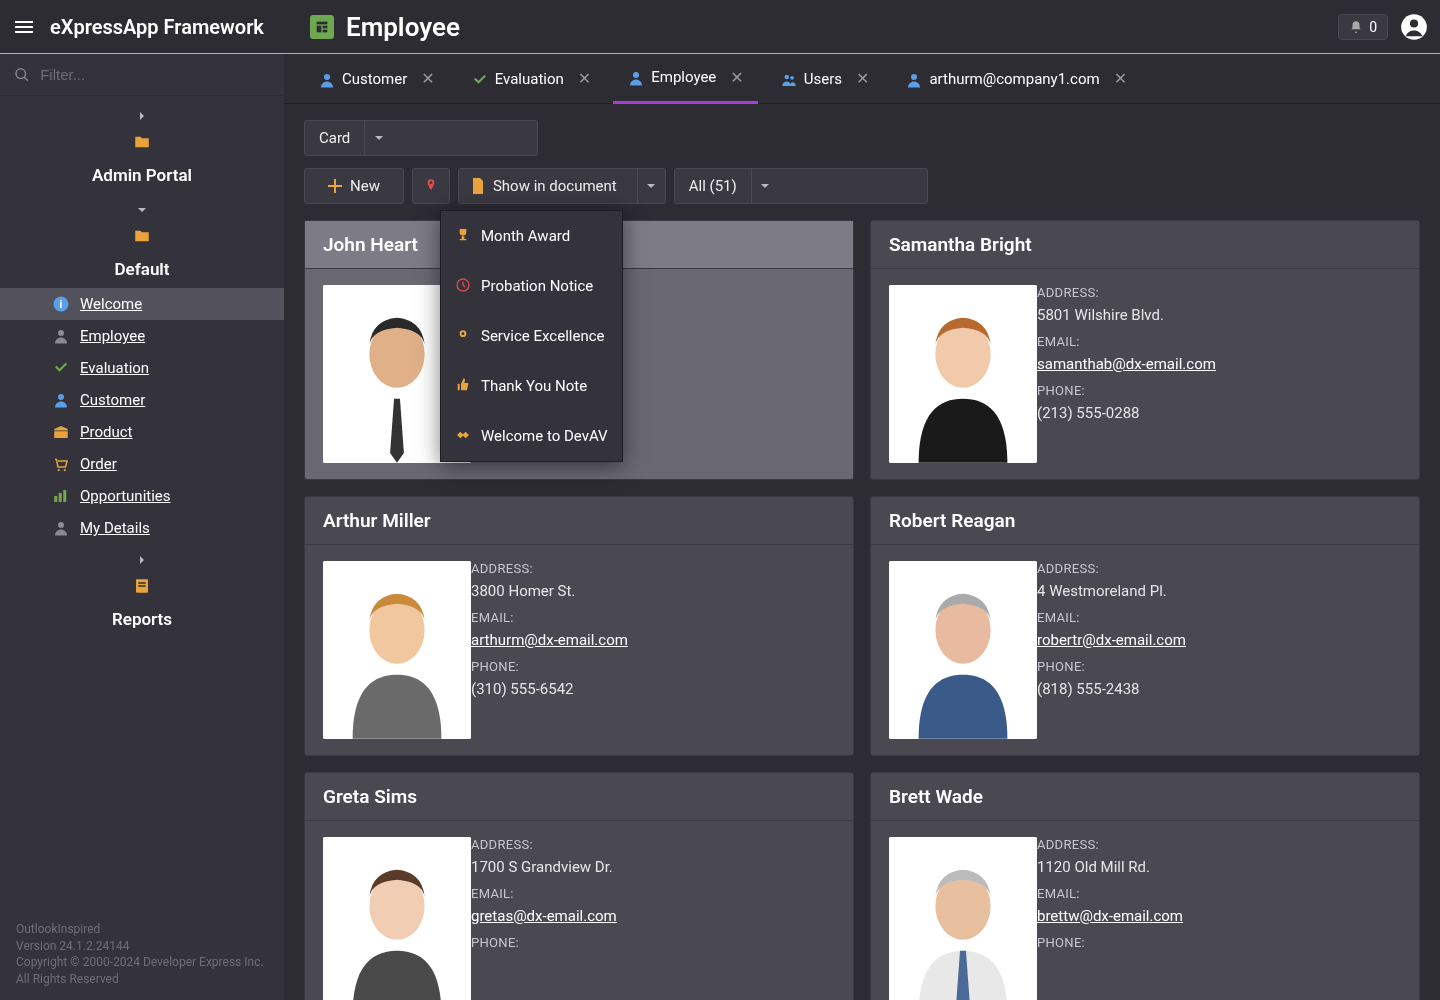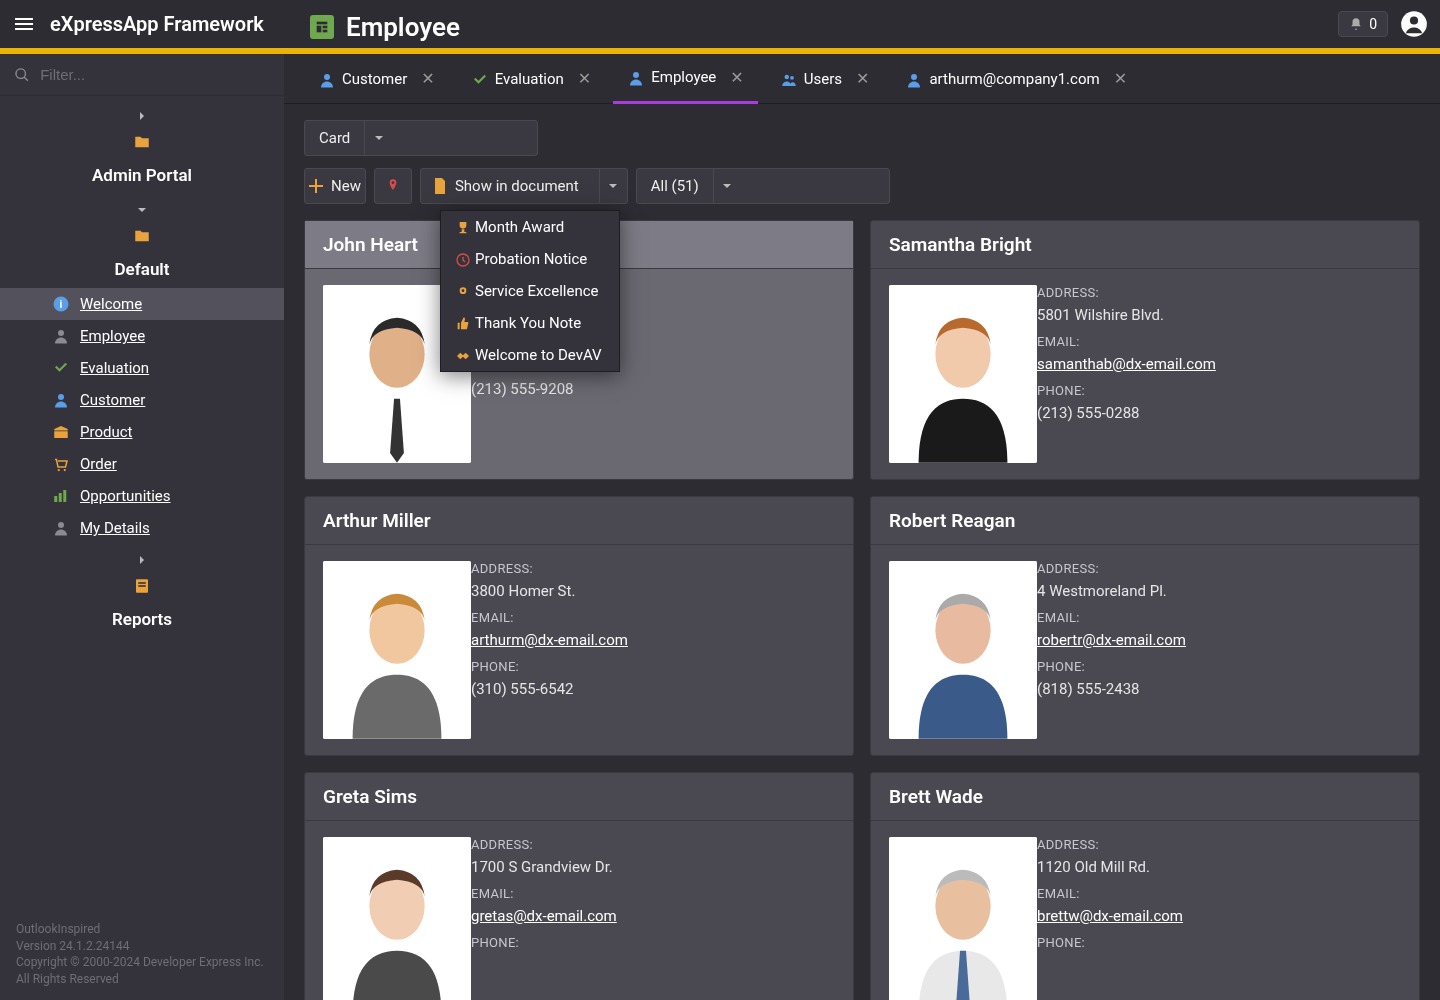--- a/index.html
+++ b/index.html
@@ -11,21 +11,21 @@
   height: 1000px;
   overflow: hidden;
 }
 .app { display: flex; height: 100%; flex-direction: column; }
 .topbar {
   height: 54px;
   background: #2d2c33;
   display: flex;
   align-items: center;
   padding: 0 12px;
-  border-bottom: 6px solid #eab308;
+  border-bottom: 1px solid #eab308;
 }
 .hamburger { width: 24px; height: 24px; cursor: pointer; margin-right: 14px; fill: #fff; }
 .app-title { font-size: 20px; font-weight: 600; color: #fff; }
 .topbar-right { margin-left: auto; display: flex; align-items: center; gap: 12px; }
 .bell-badge {
   display: flex; align-items: center; gap: 6px;
   background: #3a3941; border: 1px solid #4a4952; border-radius: 4px;
   padding: 4px 10px; font-size: 14px;
 }
 .account-icon { width: 28px; height: 28px; fill: #fff; }
@@ -95,36 +95,36 @@
   display: flex; align-items: center; height: 36px; font-size: 15px; color: #eee;
   cursor: pointer;
 }
 .select-box { }
 .select-box .label { padding: 0 14px; }
 .select-box .caret, .btn .caret {
   border-left: 1px solid #4a4952; width: 28px; height: 100%;
   display: flex; align-items: center; justify-content: center;
 }
 .caret svg { width: 10px; height: 10px; fill: #bbb; }
-.btn { padding: 0 4px; gap: 8px; }
+.btn { padding: 0 23px; gap: 8px; }
 .btn.icon-only { padding: 0; width: 38px; justify-content: center; }
 .btn-new svg { fill: #e8a33d; width: 14px; height: 14px; }
 .btn-pin svg { fill: #d64c4c; width: 16px; height: 16px; }
 .btn-doc { padding: 0; }
 .btn-doc .label { display: flex; align-items: center; gap: 8px; padding: 0 12px; }
 .btn-doc svg.doc-i { fill: #e8a33d; width: 14px; height: 16px; }
 
 
 .dropdown {
   position: absolute; top: 210px; left: 440px; z-index: 100;
   background: #34333b; border: 1px solid #1e1d23; box-shadow: 0 4px 20px rgba(0,0,0,0.5);
   min-width: 180px;
 }
 .dd-item {
-  display: flex; align-items: flex-end; gap: 4px; padding: 7px 14px;
+  display: flex; align-items: flex-start; gap: 10px; padding: 16px 14px;
   font-size: 15px; cursor: pointer;
 }
 .dd-ico { width: 16px; height: 16px; display: flex; align-items: center; justify-content: center; }
 
 
 .cards-area { flex: 1; overflow-y: auto; padding: 16px 20px; }
 .cards-grid { display: grid; grid-template-columns: 1fr 1fr; gap: 16px; }
 .card {
   background: #4a4952; border: 1px solid #3a3941; border-radius: 3px;
 }

